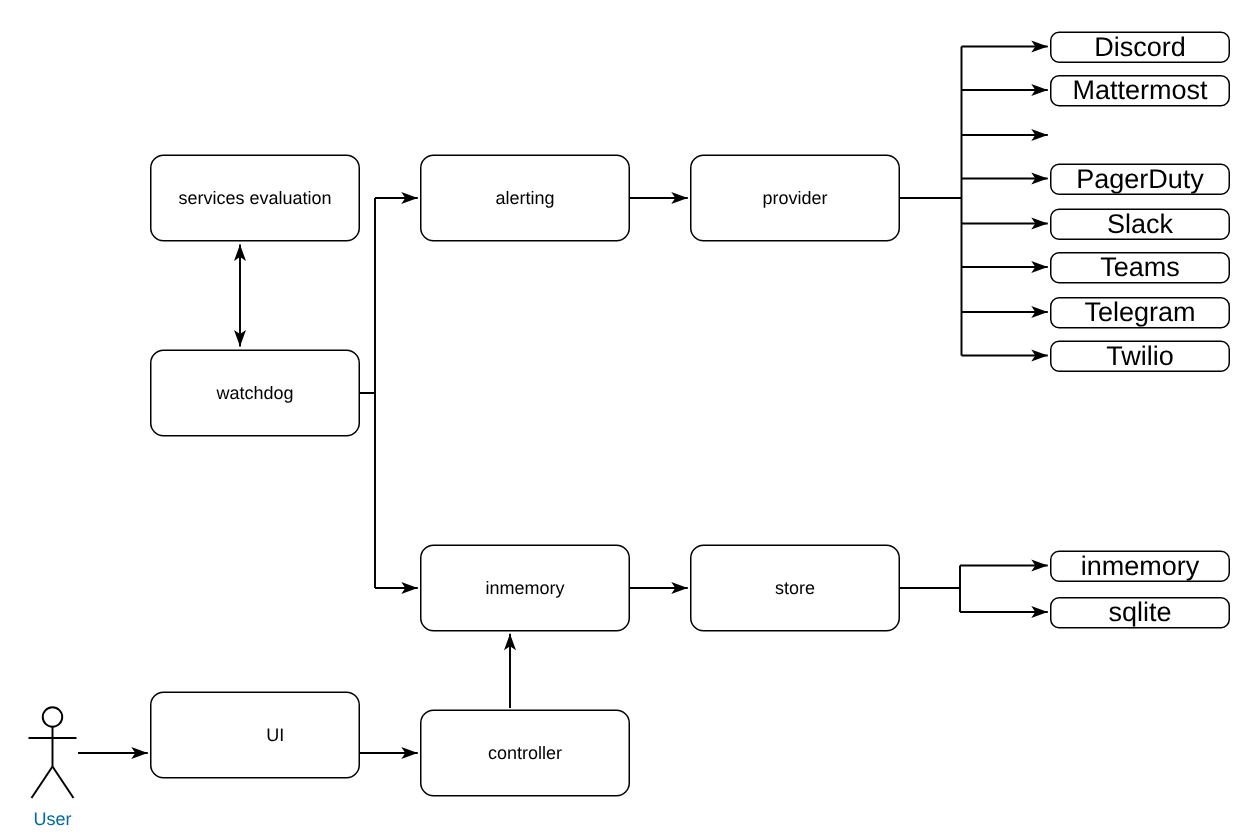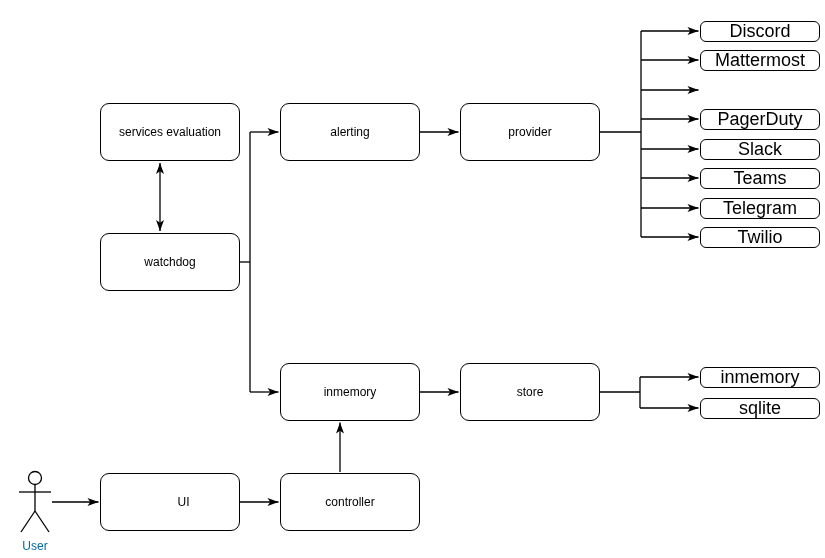--- a/index.html
+++ b/index.html
@@ -138,21 +138,21 @@
       </g>
     </g>
   </svg>
 
   <div class="node" style="left:100px; top:103px;">services evaluation</div>
   <div class="node" style="left:100px; top:233px;">watchdog</div>
   <div class="node" style="left:280px; top:103px;">alerting</div>
   <div class="node" style="left:460px; top:103px;">provider</div>
   <div class="node" style="left:280px; top:363px;">inmemory</div>
   <div class="node" style="left:460px; top:363px;">store</div>
-  <div class="node" style="left:100px; top:473px;padding-left:27px;">UI</div>
+  <div class="node" style="left:100px; top:461px;padding-left:27px;">UI</div>
   <div class="node" style="left:280px; top:473px;">controller</div>
 
   <div class="leaf" style="left:700px; top:21px;">Discord</div>
   <div class="leaf" style="left:700px; top:50px;">Mattermost</div>
   <div class="leaf" style="left:700px; top:109px;">PagerDuty</div>
   <div class="leaf" style="left:700px; top:139px;">Slack</div>
   <div class="leaf" style="left:700px; top:168px;">Teams</div>
   <div class="leaf" style="left:700px; top:198px;">Telegram</div>
   <div class="leaf" style="left:700px; top:227px;">Twilio</div>
 

